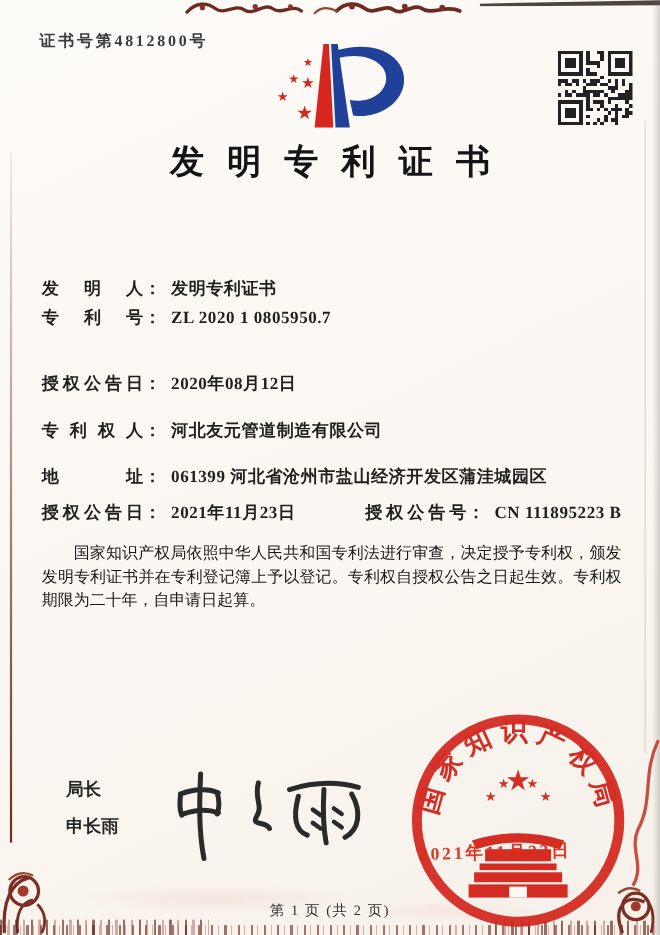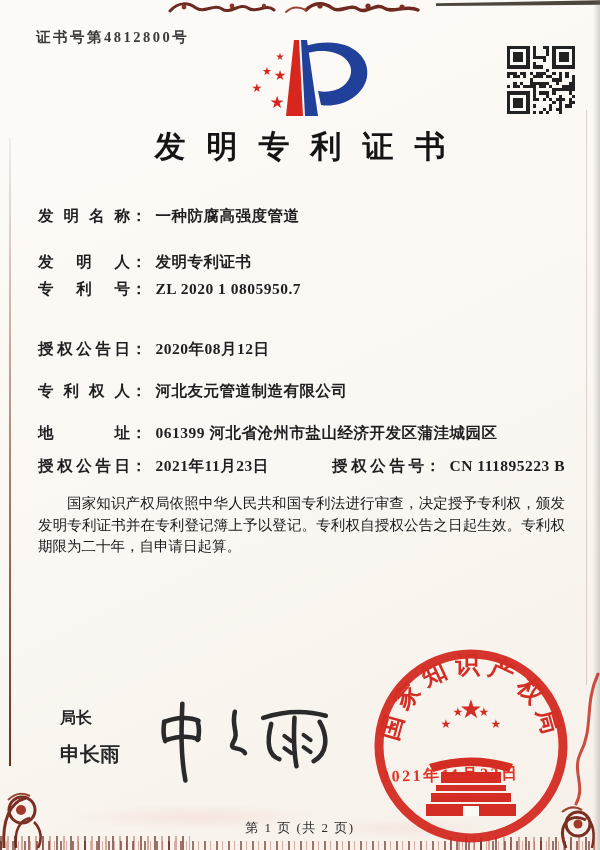--- a/index.html
+++ b/index.html
@@ -42,21 +42,21 @@
   .frow .colon{display:inline-block;margin:0 9px 0 1px;}
   .frow .val{letter-spacing:.5px;}
   .grant{left:332px;}
   
   .paras{position:absolute;left:38px;top:493px;width:527px;font-size:14.5px;line-height:21.5px;
     text-align:justify;color:#191919;font-weight:500;}
   .paras p{margin:0;text-indent:2em;}
   .paras p + p{margin-top:8px;}
   
   .sig-title{position:absolute;left:60px;top:708px;font-size:16px;font-weight:700;color:#262626;}
-  .sig-name{position:absolute;left:60px;top:741px;font-size:20px;font-weight:700;color:#262626;}
+  .sig-name{position:absolute;left:60px;top:741px;font-size:16px;font-weight:700;color:#262626;}
   .sig-hand{position:absolute;left:146px;top:684px;width:202px;height:108px;}
   .seal{position:absolute;left:363px;top:646px;width:216px;height:204px;opacity:.96;}
   .seal-date{position:absolute;left:381px;top:765px;font-size:16px;font-weight:700;color:#dd2b1c;
     letter-spacing:2.5px;transform:rotate(-1.5deg);opacity:.95;}
   .footer{position:absolute;left:0;right:0;top:819px;text-align:center;font-size:13px;
     letter-spacing:1.5px;color:#2e2e2e;}
   svg text.star{font-family:"DejaVu Sans",sans-serif;}
 </style>
 </head>
 <body>
@@ -234,23 +234,20 @@
       <rect x="14" y="0" width="7" height="7" fill="#222"></rect>
       <rect x="15" y="1" width="5" height="5" fill="#fdfbf8"></rect>
       <rect x="16" y="2" width="3" height="3" fill="#222"></rect>
       <rect x="0" y="14" width="7" height="7" fill="#222"></rect>
       <rect x="1" y="15" width="5" height="5" fill="#fdfbf8"></rect>
       <rect x="2" y="16" width="3" height="3" fill="#222"></rect>
     </svg>
 
   <div class="title">发明专利证书</div>
 
-  <div class="frow" style="top:206px">
-    <span class="lbl">发明名称</span><span class="colon">：</span><span class="val">一种防腐高强度管道</span>
-  </div>
   <div class="frow" style="top:252px">
     <span class="lbl">发明人</span><span class="colon">：</span><span class="val">发明专利证书</span>
   </div>
   <div class="frow" style="top:279px">
     <span class="lbl">专利号</span><span class="colon">：</span><span class="val">ZL 2020 1 0805950.7</span>
   </div>
   <div class="frow" style="top:339px">
     <span class="lbl">授权公告日</span><span class="colon">：</span><span class="val">2020年08月12日</span>
   </div>
   <div class="frow" style="top:381px">

